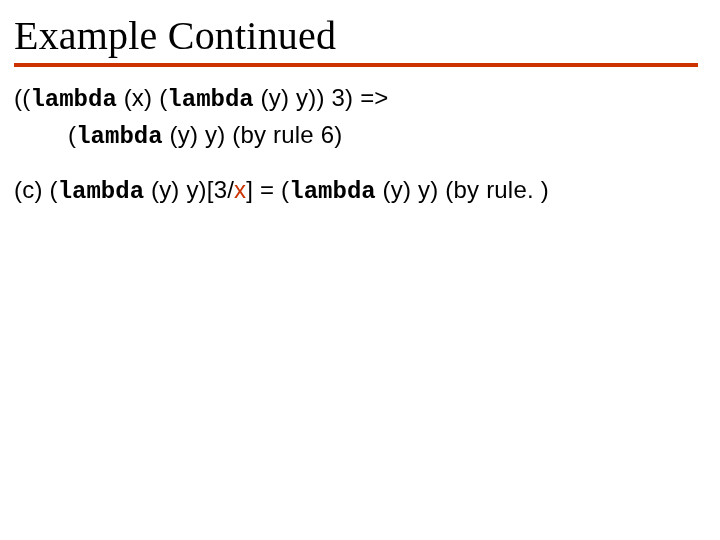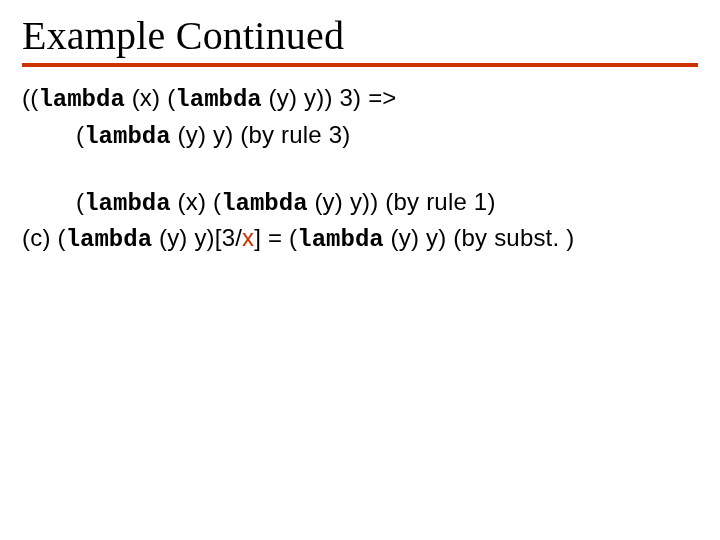--- a/index.html
+++ b/index.html
@@ -6,21 +6,21 @@
     margin: 0;
     padding: 0;
     width: 720px;
     height: 540px;
     background: #ffffff;
     font-family: Arial, Helvetica, sans-serif;
     color: #000000;
   }
   .slide {
     box-sizing: border-box;
-    padding: 12px 22px 10px 22px;
+    padding: 12px 22px 10px 14px;
     width: 720px;
     height: 540px;
   }
   .title {
     font-family: "Comic Sans MS", "Comic Sans", cursive;
     font-size: 40px;
     font-weight: 400;
     color: #000000;
     margin: 0 0 4px 0;
     letter-spacing: 0.2px;
@@ -42,49 +42,46 @@
     font-weight: 700;
     letter-spacing: 0;
   }
   .red {
     color: #cc3300;
   }
   .indent {
     padding-left: 54px;
   }
   .para {
-    margin-bottom: 30px;
+    margin-bottom: 18px;
   }
   .line {
     white-space: nowrap;
   }
 </style>
 </head>
 <body>
 
 <div class="slide">
 
   <h1 class="title">Example Continued</h1>
   <hr class="rule">
 
   <div class="body">
 
     <div class="para">
       <div class="line">
         <span>((</span><span class="mono">lambda</span><span> (x) (</span><span class="mono">lambda</span><span> (y) y)) 3)</span><span> =&gt; </span>
       </div>
       <div class="line indent">
-        <span>(</span><span class="mono">lambda</span><span> (y) y)</span><span>  (by rule 3)</span>
+        <span>(</span><span class="mono">lambda</span><span> (y) y)</span><span>  (by rule 6)</span>
       </div>
     </div>
 
-    <div class="line indent">
-      <span>(</span><span class="mono">lambda</span><span> (x) (</span><span class="mono">lambda</span><span> (y) y))</span><span>  (by rule 1)</span>
-    </div>
 
 
     <div class="line">
-      <span>(c) (</span><span class="mono">lambda</span><span> (y) y)</span><span>[3/</span><span class="red">x</span><span>] = (</span><span class="mono">lambda</span><span> (y) y)</span><span>  (by subst. )</span>
+      <span>(c) (</span><span class="mono">lambda</span><span> (y) y)</span><span>[3/</span><span class="red">x</span><span>] = (</span><span class="mono">lambda</span><span> (y) y)</span><span>  (by rule. )</span>
     </div>
 
 
   </div>
 </div>
 
 </body></html>

